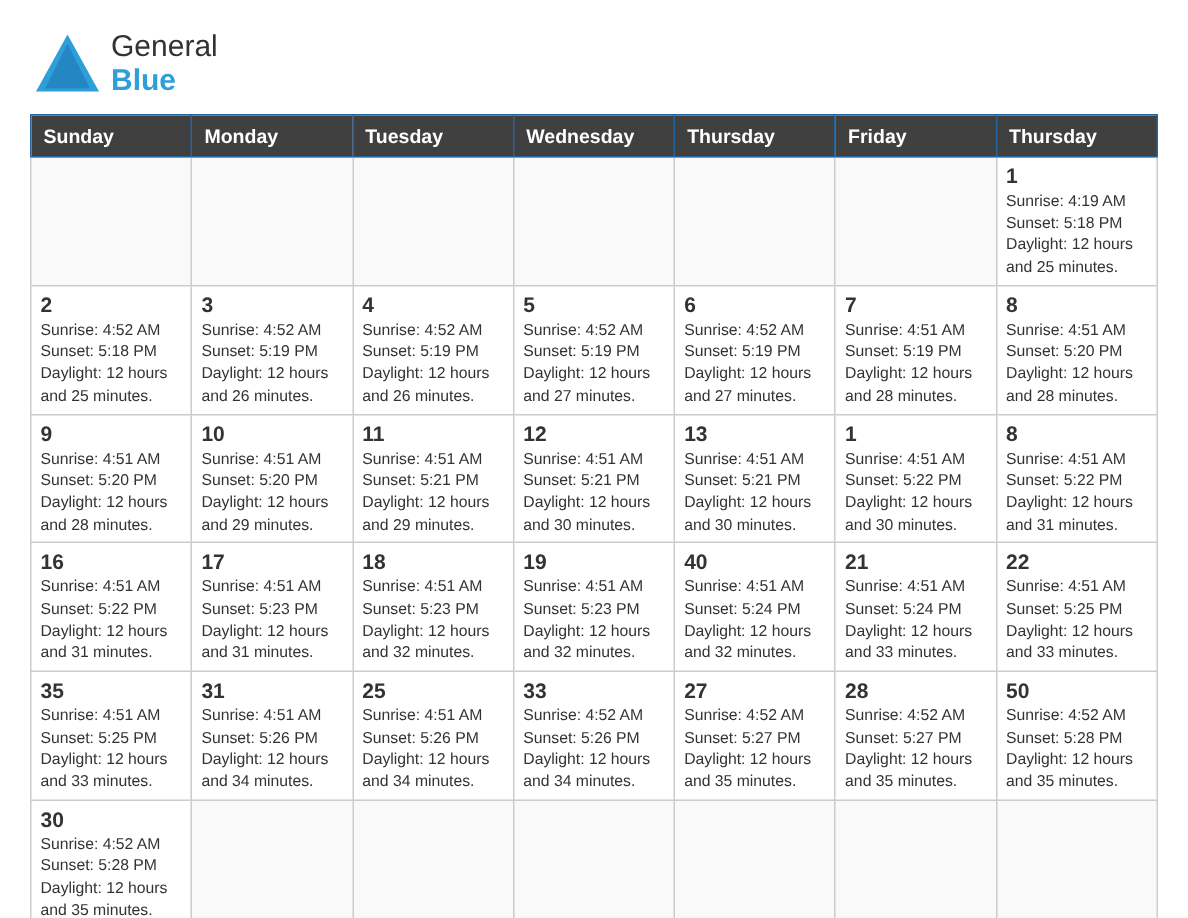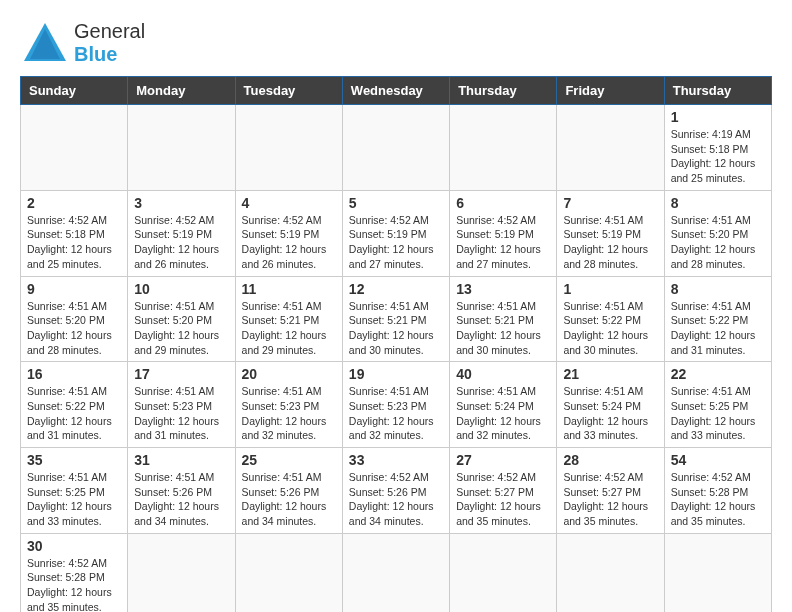--- a/index.html
+++ b/index.html
@@ -217,21 +217,21 @@
 Sunset: 5:22 PM
 Daylight: 12 hours and 31 minutes.</div>
         </td>
         <td>
           <span class="day-num">17</span>
           <div class="day-info">Sunrise: 4:51 AM
 Sunset: 5:23 PM
 Daylight: 12 hours and 31 minutes.</div>
         </td>
         <td>
-          <span class="day-num">20</span>
+          <span class="day-num">18</span>
           <div class="day-info">Sunrise: 4:51 AM
 Sunset: 5:23 PM
 Daylight: 12 hours and 32 minutes.</div>
         </td>
         <td>
           <span class="day-num">19</span>
           <div class="day-info">Sunrise: 4:51 AM
 Sunset: 5:23 PM
 Daylight: 12 hours and 32 minutes.</div>
         </td>
@@ -285,21 +285,21 @@
 Sunset: 5:27 PM
 Daylight: 12 hours and 35 minutes.</div>
         </td>
         <td>
           <span class="day-num">28</span>
           <div class="day-info">Sunrise: 4:52 AM
 Sunset: 5:27 PM
 Daylight: 12 hours and 35 minutes.</div>
         </td>
         <td>
-          <span class="day-num">54</span>
+          <span class="day-num">50</span>
           <div class="day-info">Sunrise: 4:52 AM
 Sunset: 5:28 PM
 Daylight: 12 hours and 35 minutes.</div>
         </td>
       </tr>
       <tr>
         <td>
           <span class="day-num">30</span>
           <div class="day-info">Sunrise: 4:52 AM
 Sunset: 5:28 PM

